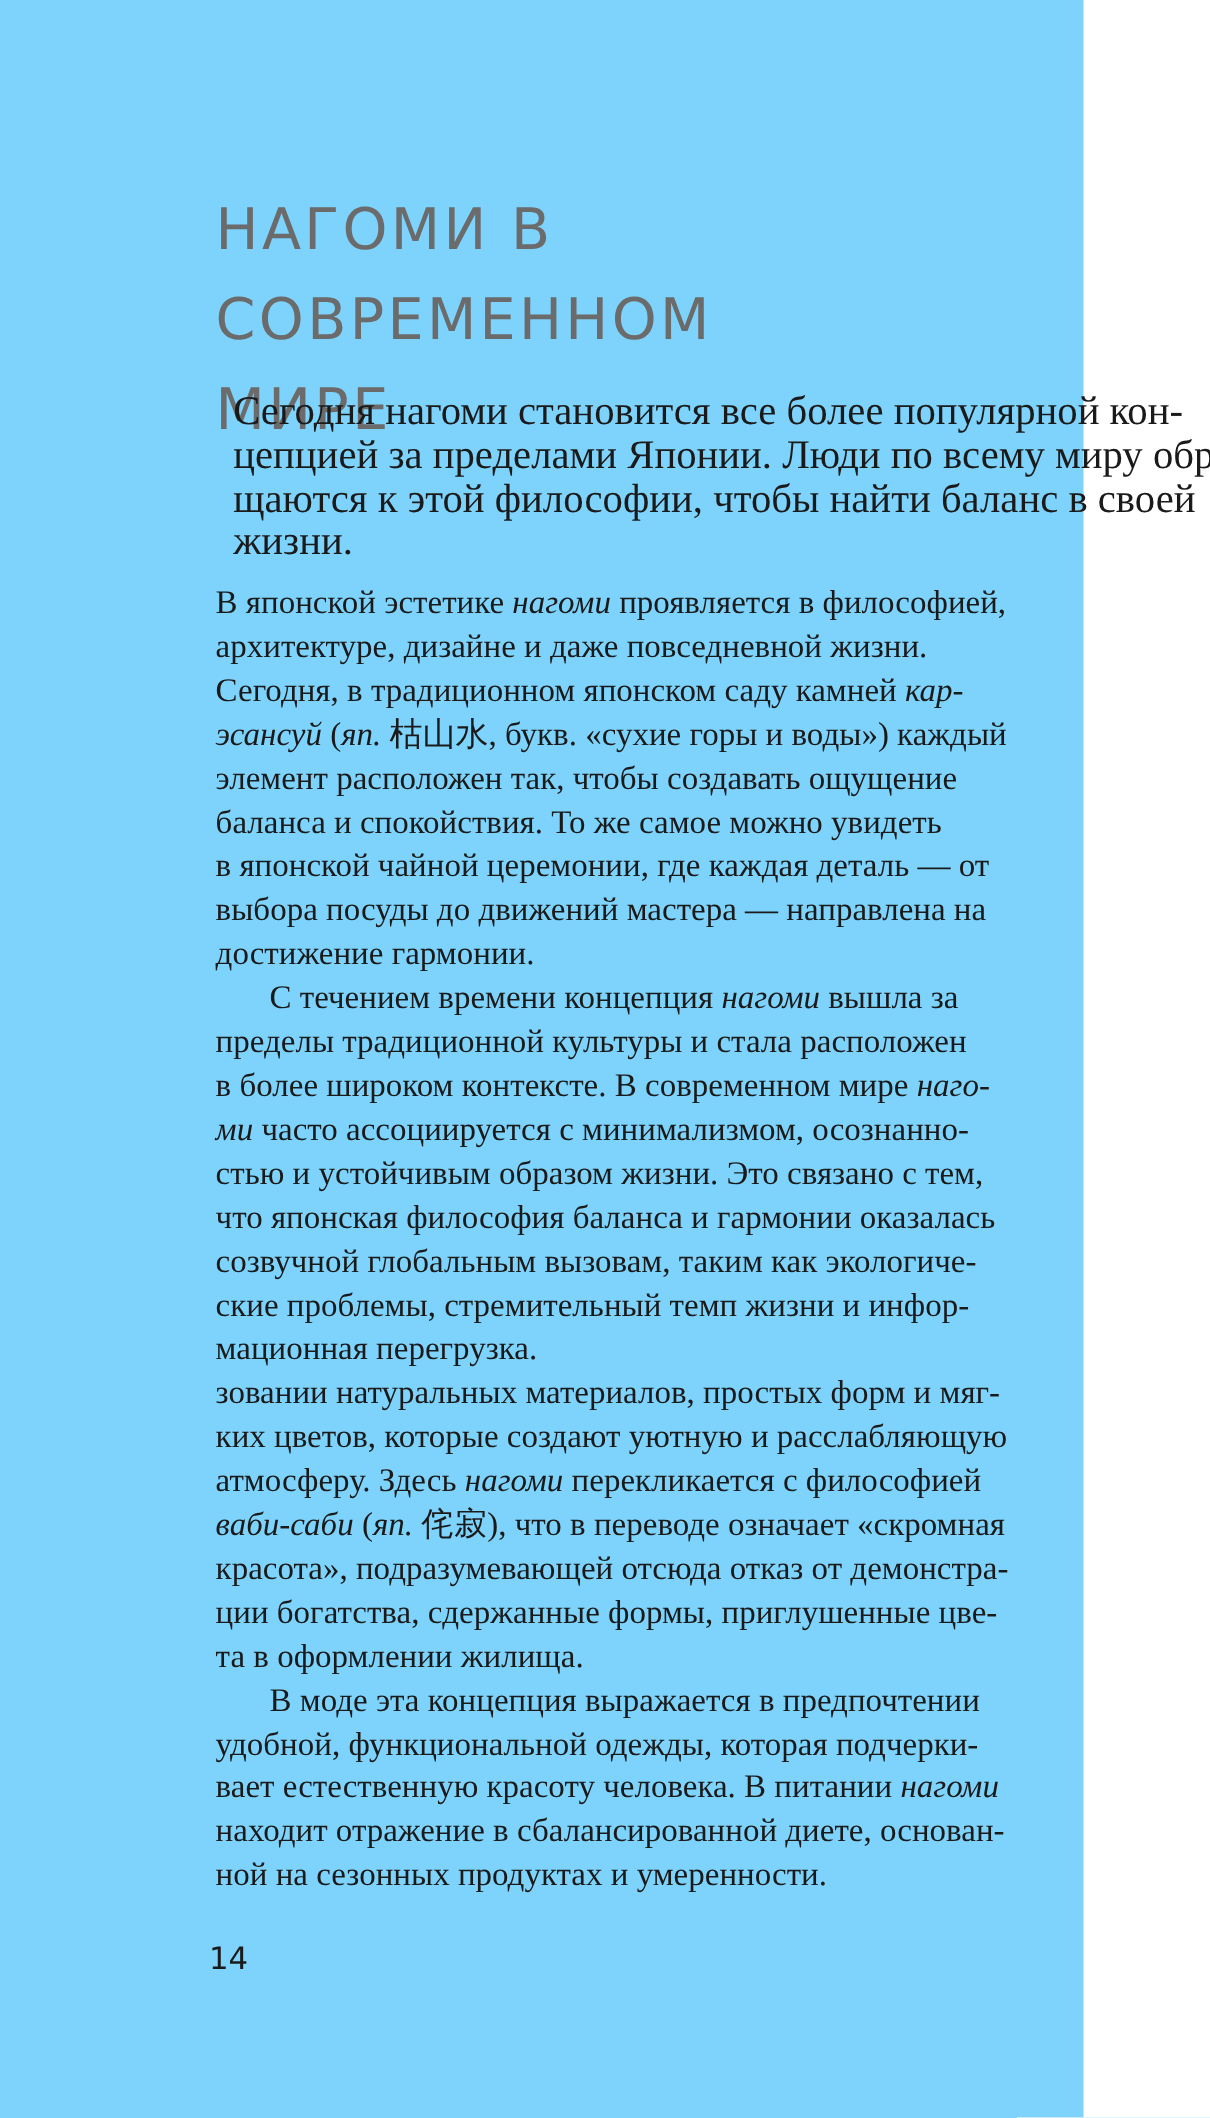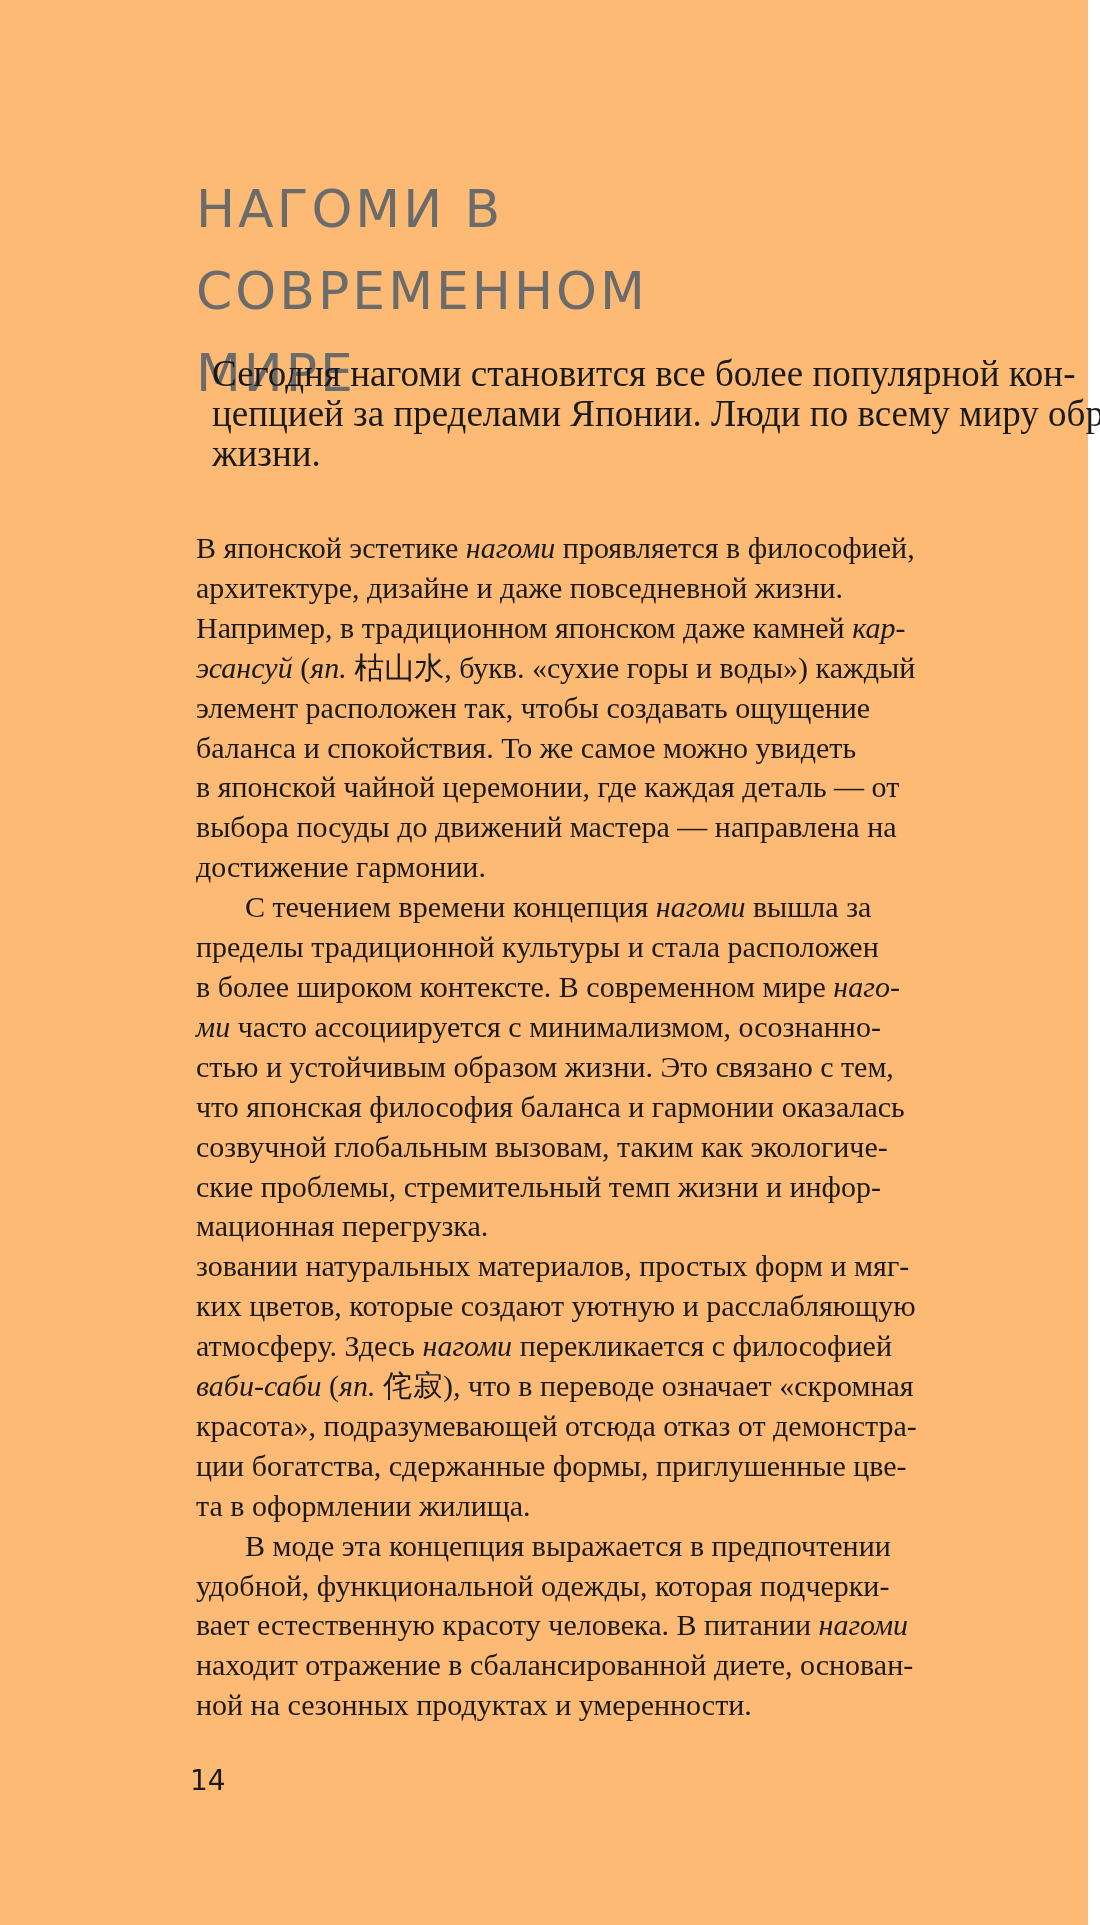--- a/index.html
+++ b/index.html
@@ -1,17 +1,17 @@
 <!DOCTYPE html>
 <html><head>
 <meta charset="utf-8">
 <style>
   html, body { margin: 0; padding: 0; background: #ffffff; }
   body { width: 1100px; height: 1925px; position: relative; overflow: hidden; }
-  .page { position: absolute; left: 0; top: 0; width: 1088px; height: 1925px; background: #fdba74; }
+  .page { position: absolute; left: 0; top: 0; width: 985px; height: 1925px; background: #7dd3fc; }
   .title {
     position: absolute; left: 196px; top: 168px; width: 760px;
     font-family: "DejaVu Sans", sans-serif; font-weight: normal;
     font-size: 52px; line-height: 82px; letter-spacing: 3px;
     color: #6b6b6b; text-transform: uppercase; margin: 0;
   }
   .lead {
     position: absolute; left: 196px; top: 338px; width: 780px;
     font-family: "Liberation Serif", serif; 
     font-size: 37px; line-height: 39.8px; color: #1a1a1a; margin: 16px;
@@ -35,27 +35,28 @@
 
 <div class="page">
   <h1 class="title">
     <span style="display:block">Нагоми в современном</span>
     <span style="display:block">мире</span>
   </h1>
 
   <p class="lead">
     <span class="ln">Сегодня нагоми становится все более популярной кон-</span>
     <span class="ln">цепцией за пределами Японии. Люди по всему миру обра-</span>
+    <span class="ln">щаются к этой философии, чтобы найти баланс в своей</span>
     <span class="ln">жизни.</span>
   </p>
 
   <div class="body" id="body-text">
       <span class="ln"><span>В японской эстетике </span><em>нагоми</em><span> проявляется в философией,</span></span>
       <span class="ln"><span>архитектуре, дизайне и даже повседневной жизни.</span></span>
-      <span class="ln"><span>Например, в традиционном японском даже камней </span><em>кар-</em></span>
+      <span class="ln"><span>Сегодня, в традиционном японском саду камней </span><em>кар-</em></span>
       <span class="ln"><em>эсансуй</em><span> (</span><em>яп.</em><span> 枯山水, букв. «сухие горы и воды») каждый</span></span>
       <span class="ln"><span>элемент расположен так, чтобы создавать ощущение</span></span>
       <span class="ln"><span>баланса и спокойствия. То же самое можно увидеть</span></span>
       <span class="ln"><span>в японской чайной церемонии, где каждая деталь — от</span></span>
       <span class="ln"><span>выбора посуды до движений мастера — направлена на</span></span>
       <span class="ln"><span>достижение гармонии.</span></span>
       <span class="ln ind"><span>С течением времени концепция </span><em>нагоми</em><span> вышла за</span></span>
       <span class="ln"><span>пределы традиционной культуры и стала расположен</span></span>
       <span class="ln"><span>в более широком контексте. В современном мире </span><em>наго-</em></span>
       <span class="ln"><em>ми</em><span> часто ассоциируется с минимализмом, осознанно-</span></span>

